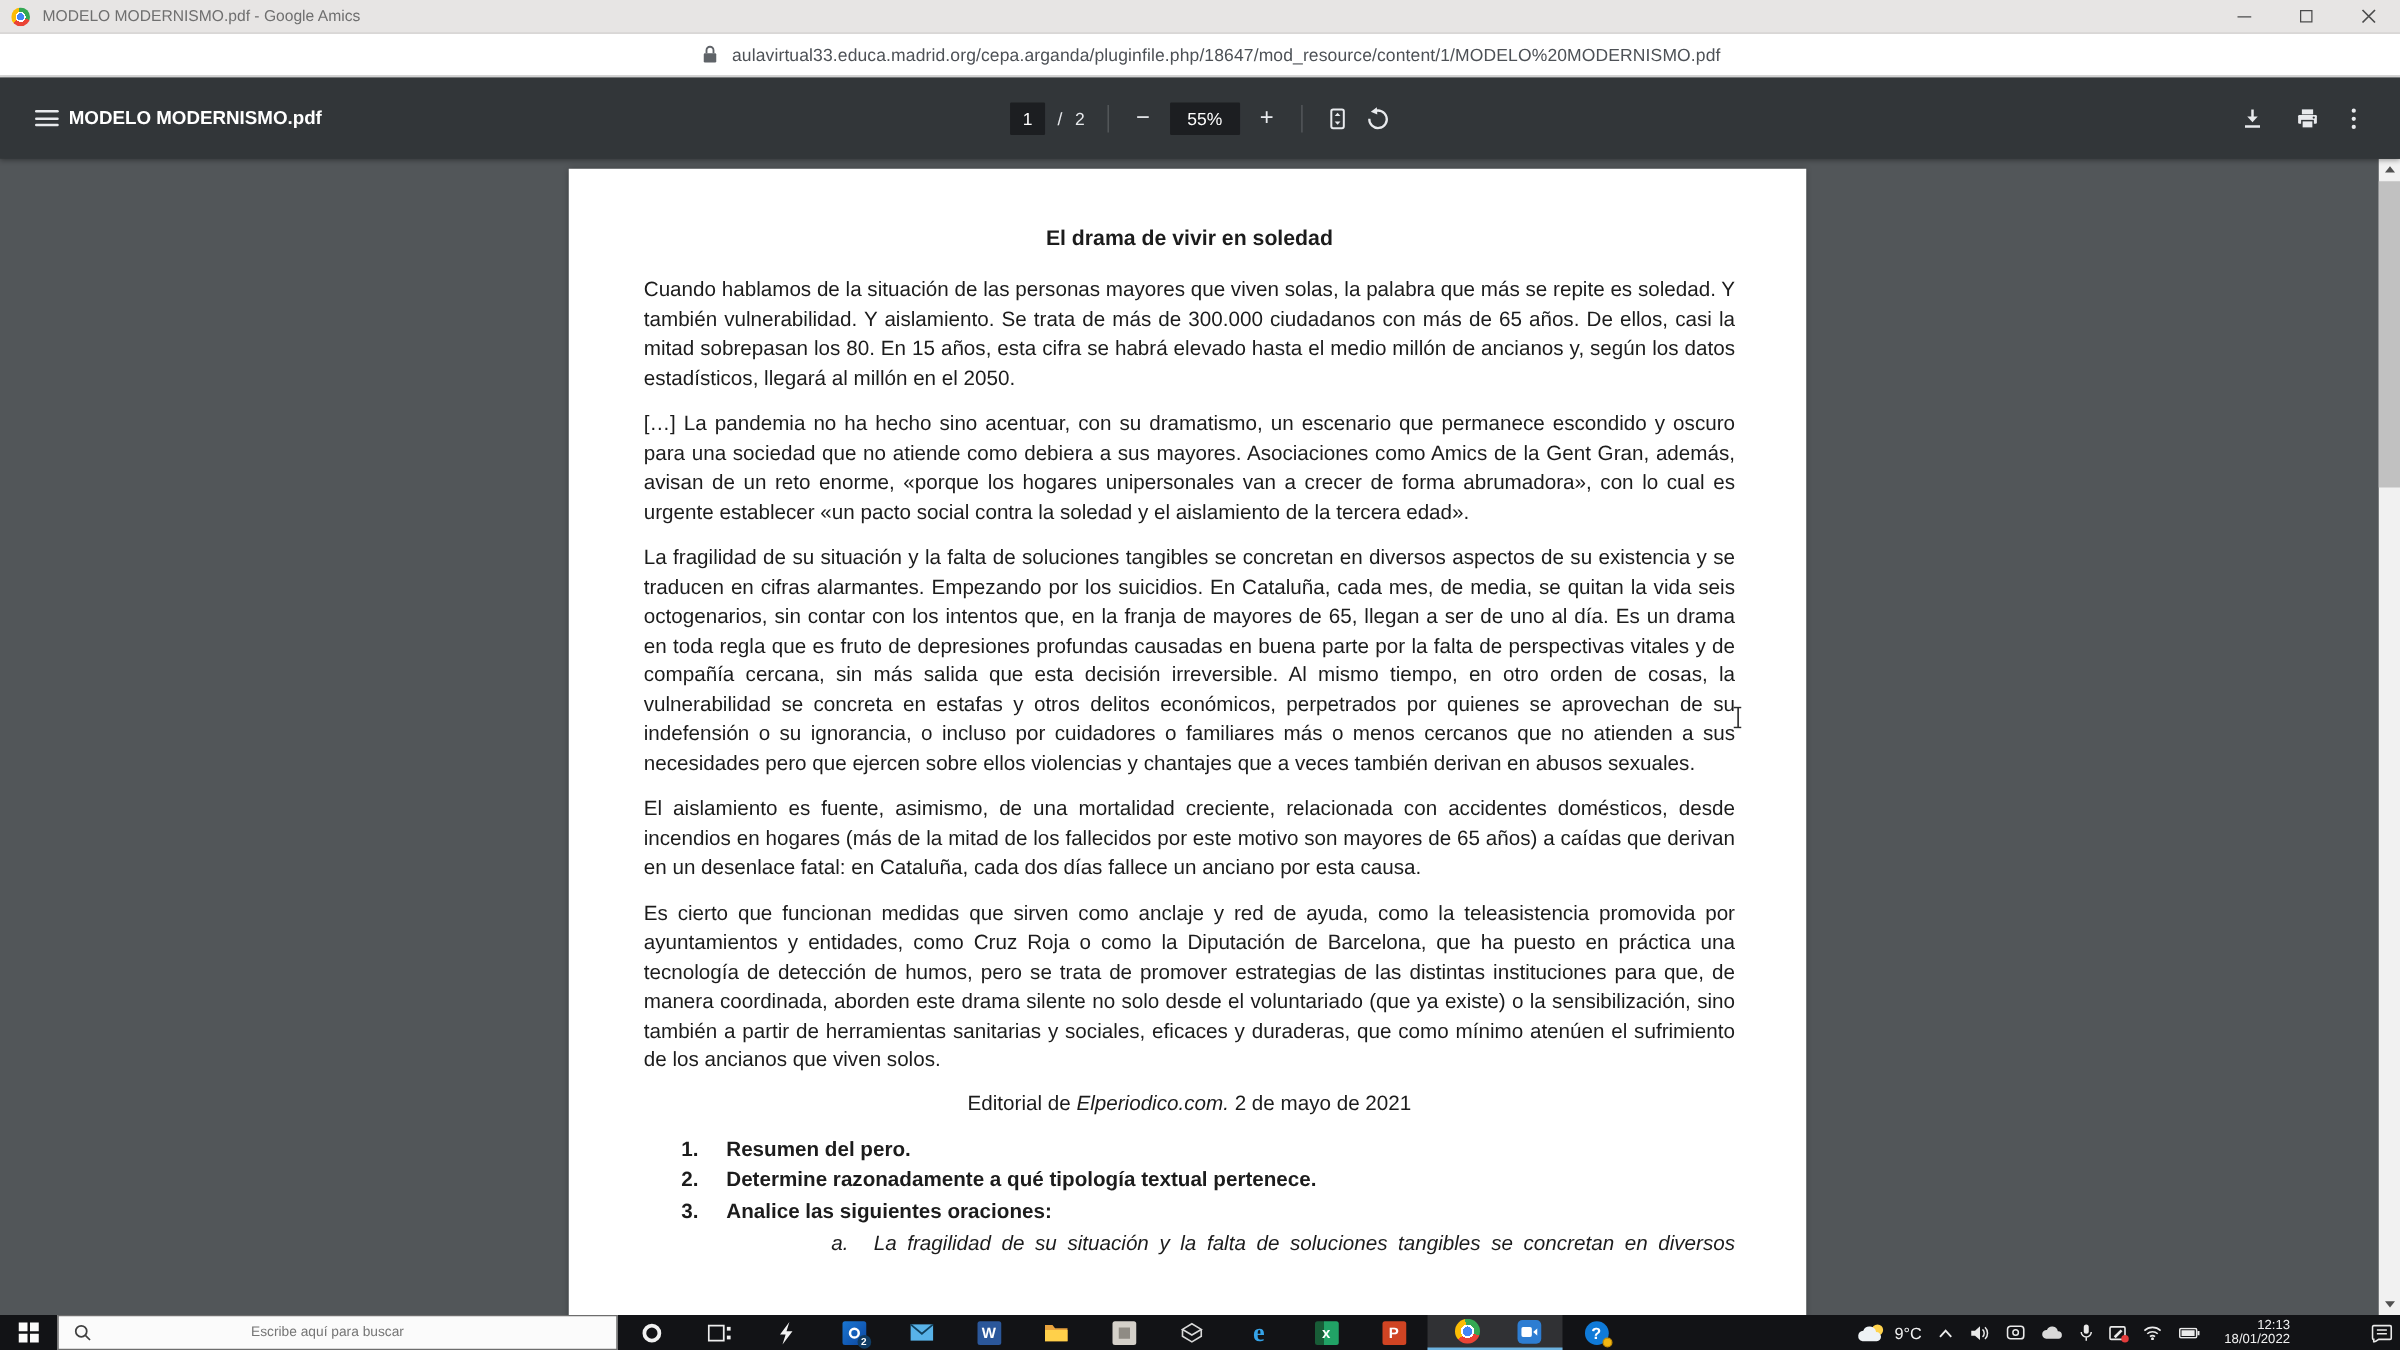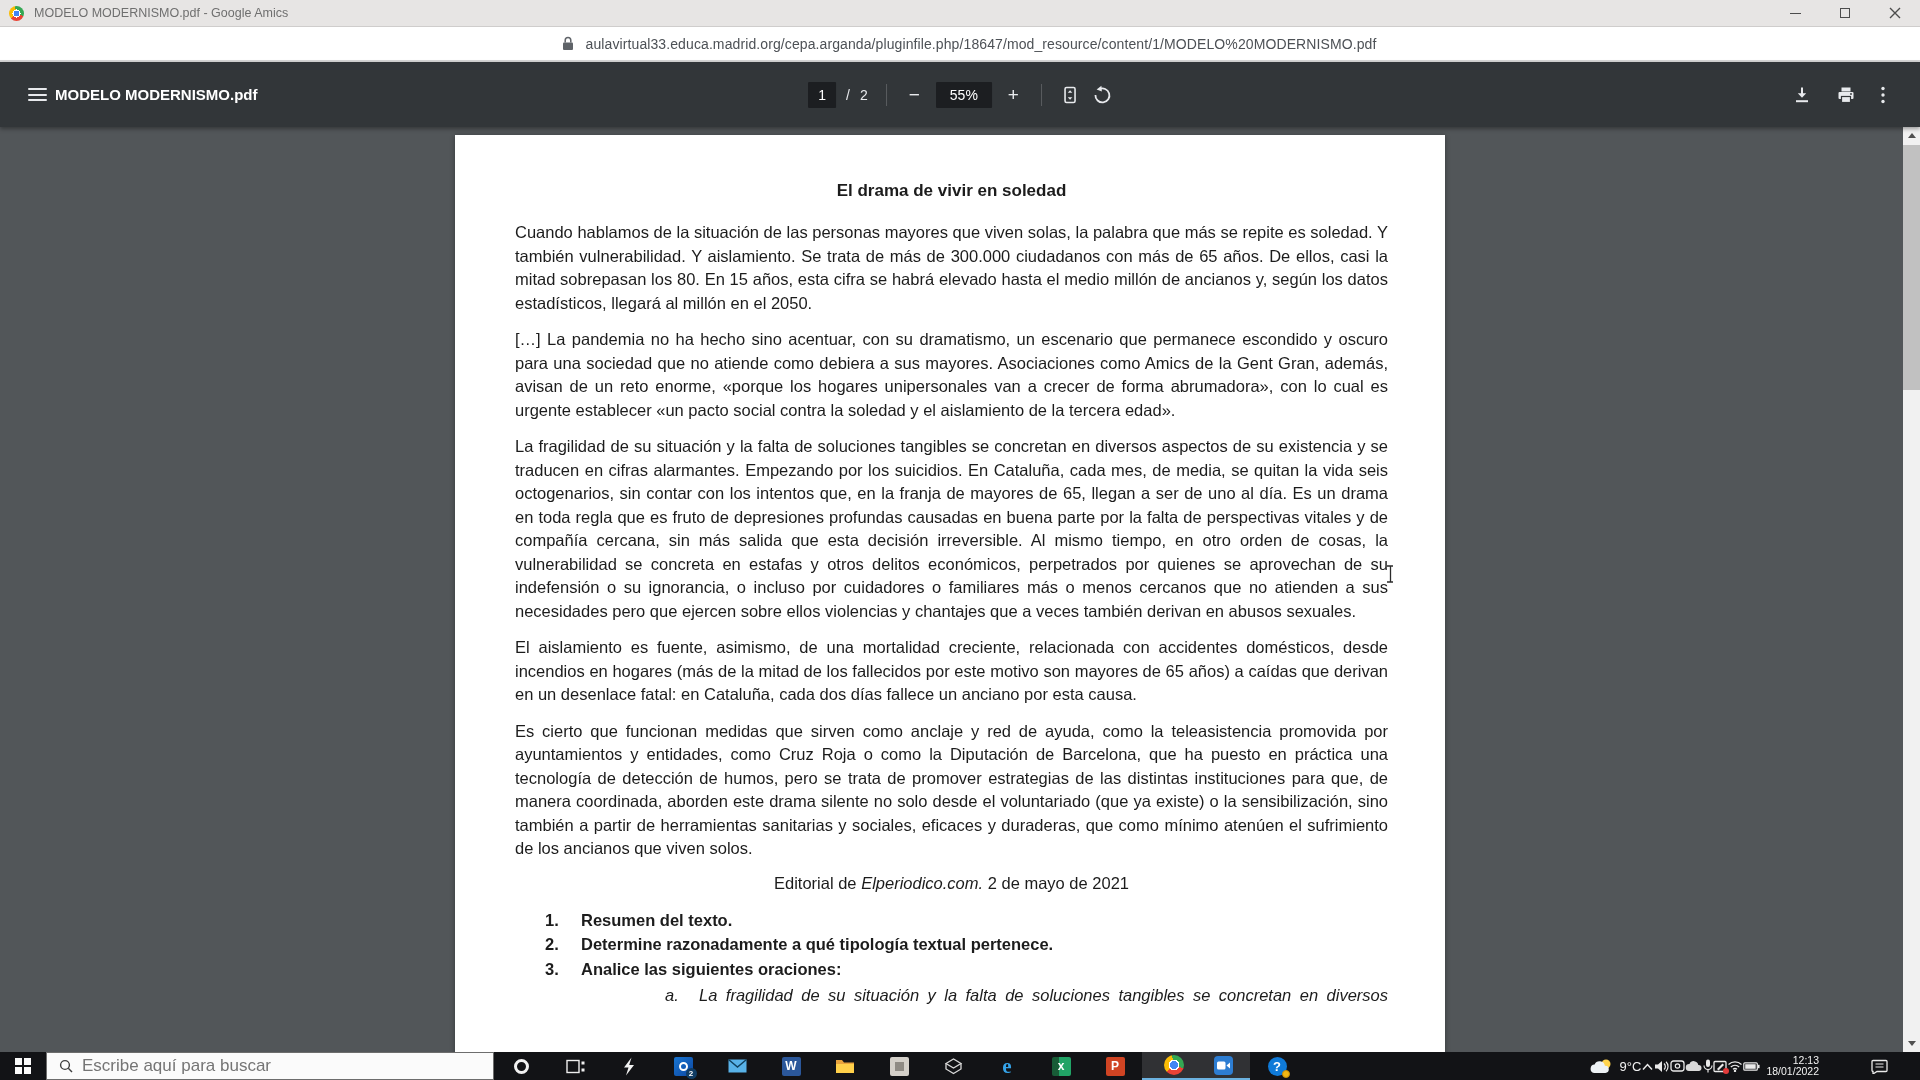--- a/index.html
+++ b/index.html
@@ -63,22 +63,22 @@
   .tri-down { width:0; height:0; border-left:4px solid transparent; border-right:4px solid transparent; border-top:5px solid #505050; }
   .sb-thumb { position:absolute; left:0; top:18px; width:17px; height:245px; background:#c1c1c1; }
 
   
   .taskbar { height:28px; background:#121316; display:flex; align-items:stretch; color:#e9e9e9; }
   .start { width:46px; display:flex; align-items:center; justify-content:center; cursor:pointer; }
   .winlogo { display:grid; grid-template-columns:7px 7px; grid-template-rows:7px 7px; gap:1.5px; }
   .winlogo span { background:#fbfbfb; }
   .tb-search { width:448px; background:#fbfbfb; border:1px solid #6d6d6d; display:flex; align-items:center; }
   .tb-search svg { margin-left:12px; }
-  .tb-search input { border:none; outline:none; background:transparent; font-size:17px; color:#3f3f3f;
-                     margin-left:9px; width:360px; font-family:"Liberation Sans", sans-serif; }
+  .tb-search input { border:none; outline:none; background:transparent; font-size:11px; color:#3f3f3f;
+                     margin-left:9px; width:360px; font-family:"Liberation Sans", sans-serif;text-align:center; }
   .tb-app { width:54px; display:flex; align-items:center; justify-content:center; position:relative; cursor:pointer; }
   .tb-app.active { background:rgba(255,255,255,.13); border-bottom:2px solid #6cb2e0; }
   .tile { width:19px; height:19px; display:flex; align-items:center; justify-content:center;
           font-weight:bold; color:#fff; font-size:12px; border-radius:2px; }
   .t-outlook { background:linear-gradient(135deg,#1976d2,#0d47a1); position:relative; }
   .o-ring { width:9px; height:9px; border:2.5px solid #fff; border-radius:50%; }
   .badge { position:absolute; right:-4px; bottom:-3px; width:11px; height:11px; border-radius:50%;
            background:#103c63; color:#fff; font-size:8px; font-weight:bold;
            display:flex; align-items:center; justify-content:center; }
   .t-word { background:#2b579a; }
@@ -86,21 +86,21 @@
   .t-gray span { display:block; width:9px; height:9px; background:#8f8b84; }
   .t-edge { background:transparent; color:#35a3e8; font-size:21px; font-weight:bold; font-family:"Liberation Serif", serif; }
   .t-excel { background:linear-gradient(90deg,#185c37 0 38%, #21a366 38%); }
   .t-ppt { background:#d04423; }
   .t-cam { background:#2d7dd2; border-radius:4px; }
   .t-help { background:#0f7ad8; border-radius:50%; position:relative; font-size:13px; }
   .coin { position:absolute; right:-3px; bottom:-2px; width:8px; height:8px; border-radius:50%;
           background:#f2b713; border:1px solid #c78f05; }
   .chrome-big { width:20px; height:20px; }
 
-  .tray { margin-left:auto; display:flex; align-items:center; padding-right:32px; }
+  .tray { margin-left:auto; display:flex; align-items:center; gap:13px; padding-right:6px; }
   .weather { display:flex; align-items:center; gap:6px; cursor:pointer; }
   .temp { font-size:13px; color:#f2f2f2; }
   .tray-ic { display:flex; align-items:center; position:relative; cursor:pointer; }
   .reddot { position:absolute; right:-2px; bottom:-1px; width:6px; height:6px; border-radius:50%; background:#e23b3b; }
   .clock { text-align:right; font-size:10.5px; line-height:11.5px; color:#f2f2f2; cursor:pointer; margin-left:6px; }
   .notif { margin-left:52px; display:flex; align-items:center; cursor:pointer; }
 </style>
 </head>
 <body>
 
@@ -196,21 +196,21 @@
     <p class="para">Cuando hablamos de la situación de las personas mayores que viven solas, la palabra que más se repite es soledad. Y también vulnerabilidad. Y aislamiento. Se trata de más de 300.000 ciudadanos con más de 65 años. De ellos, casi la mitad sobrepasan los 80. En 15 años, esta cifra se habrá elevado hasta el medio millón de ancianos y, según los datos estadísticos, llegará al millón en el 2050.</p>
     <p class="para">[…] La pandemia no ha hecho sino acentuar, con su dramatismo, un escenario que permanece escondido y oscuro para una sociedad que no atiende como debiera a sus mayores. Asociaciones como Amics de la Gent Gran, además, avisan de un reto enorme, «porque los hogares unipersonales van a crecer de forma abrumadora», con lo cual es urgente establecer «un pacto social contra la soledad y el aislamiento de la tercera edad».</p>
     <p class="para">La fragilidad de su situación y la falta de soluciones tangibles se concretan en diversos aspectos de su existencia y se traducen en cifras alarmantes. Empezando por los suicidios. En Cataluña, cada mes, de media, se quitan la vida seis octogenarios, sin contar con los intentos que, en la franja de mayores de 65, llegan a ser de uno al día. Es un drama en toda regla que es fruto de depresiones profundas causadas en buena parte por la falta de perspectivas vitales y de compañía cercana, sin más salida que esta decisión irreversible. Al mismo tiempo, en otro orden de cosas, la vulnerabilidad se concreta en estafas y otros delitos económicos, perpetrados por quienes se aprovechan de su indefensión o su ignorancia, o incluso por cuidadores o familiares más o menos cercanos que no atienden a sus necesidades pero que ejercen sobre ellos violencias y chantajes que a veces también derivan en abusos sexuales.</p>
     <p class="para">El aislamiento es fuente, asimismo, de una mortalidad creciente, relacionada con accidentes domésticos, desde incendios en hogares (más de la mitad de los fallecidos por este motivo son mayores de 65 años) a caídas que derivan en un desenlace fatal: en Cataluña, cada dos días fallece un anciano por esta causa.</p>
     <p class="para">Es cierto que funcionan medidas que sirven como anclaje y red de ayuda, como la teleasistencia promovida por ayuntamientos y entidades, como Cruz Roja o como la Diputación de Barcelona, que ha puesto en práctica una tecnología de detección de humos, pero se trata de promover estrategias de las distintas instituciones para que, de manera coordinada, aborden este drama silente no solo desde el voluntariado (que ya existe) o la sensibilización, sino también a partir de herramientas sanitarias y sociales, eficaces y duraderas, que como mínimo atenúen el sufrimiento de los ancianos que viven solos.</p>
     <div class="byline">
       <span>Editorial de </span><span class="src">Elperiodico.com.</span><span> 2 de mayo de 2021</span>
     </div>
     <div class="q-row">
       <span class="q-num">1.</span>
-      <span class="q-text">Resumen del texto.</span>
+      <span class="q-text">Resumen del pero.</span>
     </div>
     <div class="q-row">
       <span class="q-num">2.</span>
       <span class="q-text">Determine razonadamente a qué tipología textual pertenece.</span>
     </div>
     <div class="q-row">
       <span class="q-num">3.</span>
       <span class="q-text">Analice las siguientes oraciones:</span>
     </div>
     <div class="q-sub">

